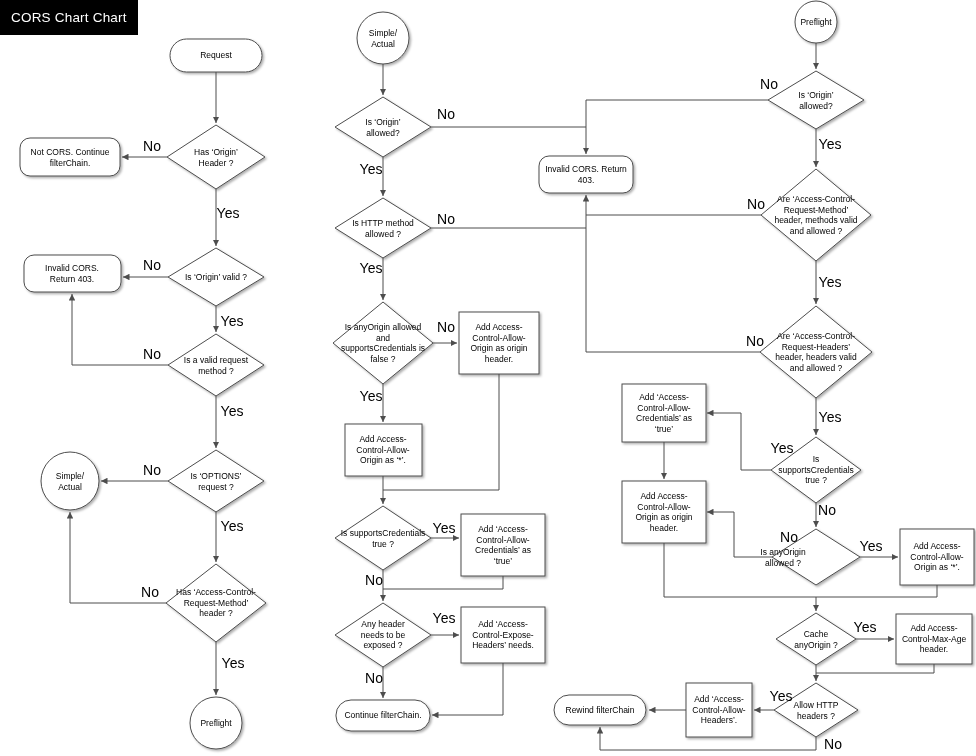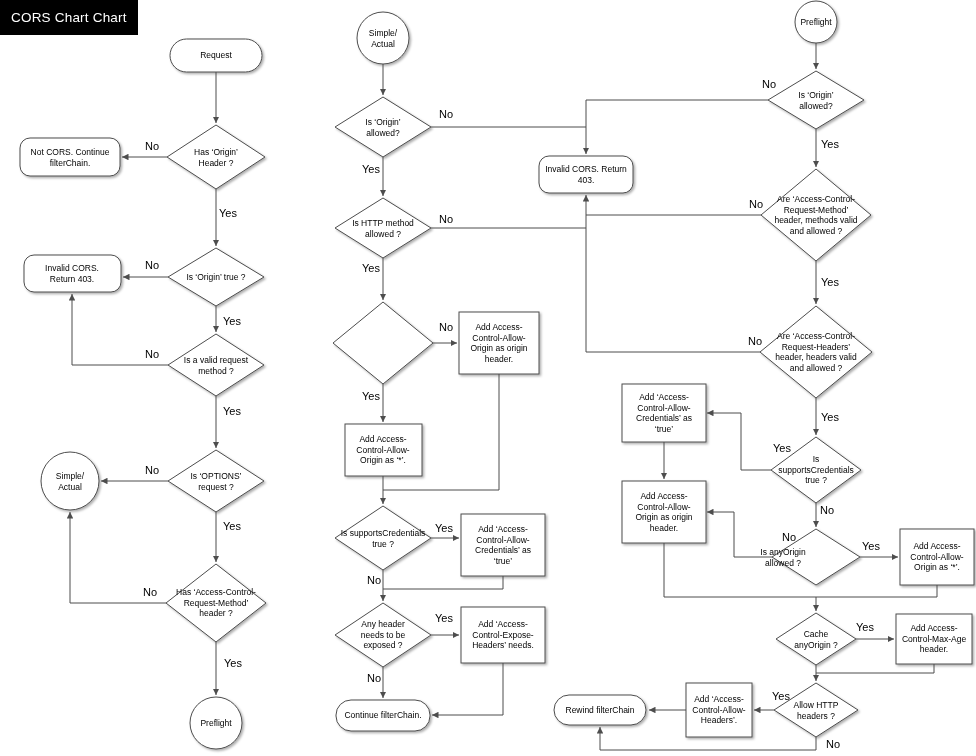--- a/index.html
+++ b/index.html
@@ -11,21 +11,21 @@
   .title {
     position:absolute; left:0; top:0; background:#000000; color:#ffffff;
     font-size:13.5px; padding:10px 11px; letter-spacing:.2px;
   }
   .nlabel {
     position:absolute; transform:translate(-50%,-50%); text-align:center;
     font-size:8.5px; line-height:10.5px; color:#000; overflow-wrap:break-word;
   }
   .elabel {
     position:absolute; transform:translate(-50%,-50%);
-    font-size:11px; line-height:9px; color:#000; white-space:nowrap;
+    font-size:14px; line-height:9px; color:#000; white-space:nowrap;
   }
 </style>
 </head>
 <body>
 
 <div class="stage">
 
   <svg class="canvas" width="976" height="756" viewBox="0 0 976 756">
     <defs>
       <marker id="arr" viewBox="0 0 10 10" refX="10" refY="5" markerWidth="6.5" markerHeight="6.5" orient="auto">
@@ -129,32 +129,33 @@
       <path d="M934,664 L934,673 L816,673"></path>
       <path d="M774,710 L754,710" marker-end="url(#arr)"></path>
       <path d="M686,710 L649,710" marker-end="url(#arr)"></path>
       <path d="M816,737 L816,750 L600,750 L600,727" marker-end="url(#arr)"></path>
     </g>
   </svg>
 
   <div class="nlabel" style="left:216px;top:55px;width:70px">Request</div>
   <div class="nlabel" style="left:216px;top:157px;width:72px">Has ‘Origin’ Header ?</div>
   <div class="nlabel" style="left:70px;top:157px;width:92px">Not CORS. Continue filterChain.</div>
-  <div class="nlabel" style="left:216px;top:277px;width:80px">Is ‘Origin’ true ?</div>
+  <div class="nlabel" style="left:216px;top:277px;width:80px">Is ‘Origin’ valid ?</div>
   <div class="nlabel" style="left:72px;top:273px;width:80px">Invalid CORS. Return 403.</div>
   <div class="nlabel" style="left:216px;top:365px;width:68px">Is a valid request method ?</div>
   <div class="nlabel" style="left:216px;top:481px;width:64px">Is ‘OPTIONS’ request ?</div>
   <div class="nlabel" style="left:70px;top:481px;width:46px">Simple/ Actual</div>
   <div class="nlabel" style="left:216px;top:603px;width:88px">Has ‘Access-Control-Request-Method’ header ?</div>
   <div class="nlabel" style="left:216px;top:723px;width:60px">Preflight</div>
 
   <div class="nlabel" style="left:383px;top:38px;width:46px">Simple/ Actual</div>
   <div class="nlabel" style="left:383px;top:127px;width:62px">Is ‘Origin’ allowed?</div>
   <div class="nlabel" style="left:586px;top:174px;width:82px">Invalid CORS. Return 403.</div>
   <div class="nlabel" style="left:383px;top:228px;width:70px">Is HTTP method allowed ?</div>
+  <div class="nlabel" style="left:383px;top:343px;width:88px">Is anyOrigin allowed and supportsCredentials is false ?</div>
   <div class="nlabel" style="left:499px;top:343px;width:72px">Add Access-Control-Allow-Origin as origin header.</div>
   <div class="nlabel" style="left:383px;top:450px;width:68px">Add Access-Control-Allow-Origin as ‘*’.</div>
   <div class="nlabel" style="left:383px;top:538px;width:86px">Is supportsCredentials true ?</div>
   <div class="nlabel" style="left:503px;top:545px;width:76px">Add ‘Access-Control-Allow-Credentials’ as ‘true’</div>
   <div class="nlabel" style="left:383px;top:635px;width:66px">Any header needs to be exposed ?</div>
   <div class="nlabel" style="left:503px;top:635px;width:76px">Add ‘Access-Control-Expose-Headers’ needs.</div>
   <div class="nlabel" style="left:383px;top:715px;width:90px">Continue filterChain.</div>
 
   <div class="nlabel" style="left:816px;top:22px;width:44px">Preflight</div>
   <div class="nlabel" style="left:816px;top:100px;width:62px">Is ‘Origin’ allowed?</div>

